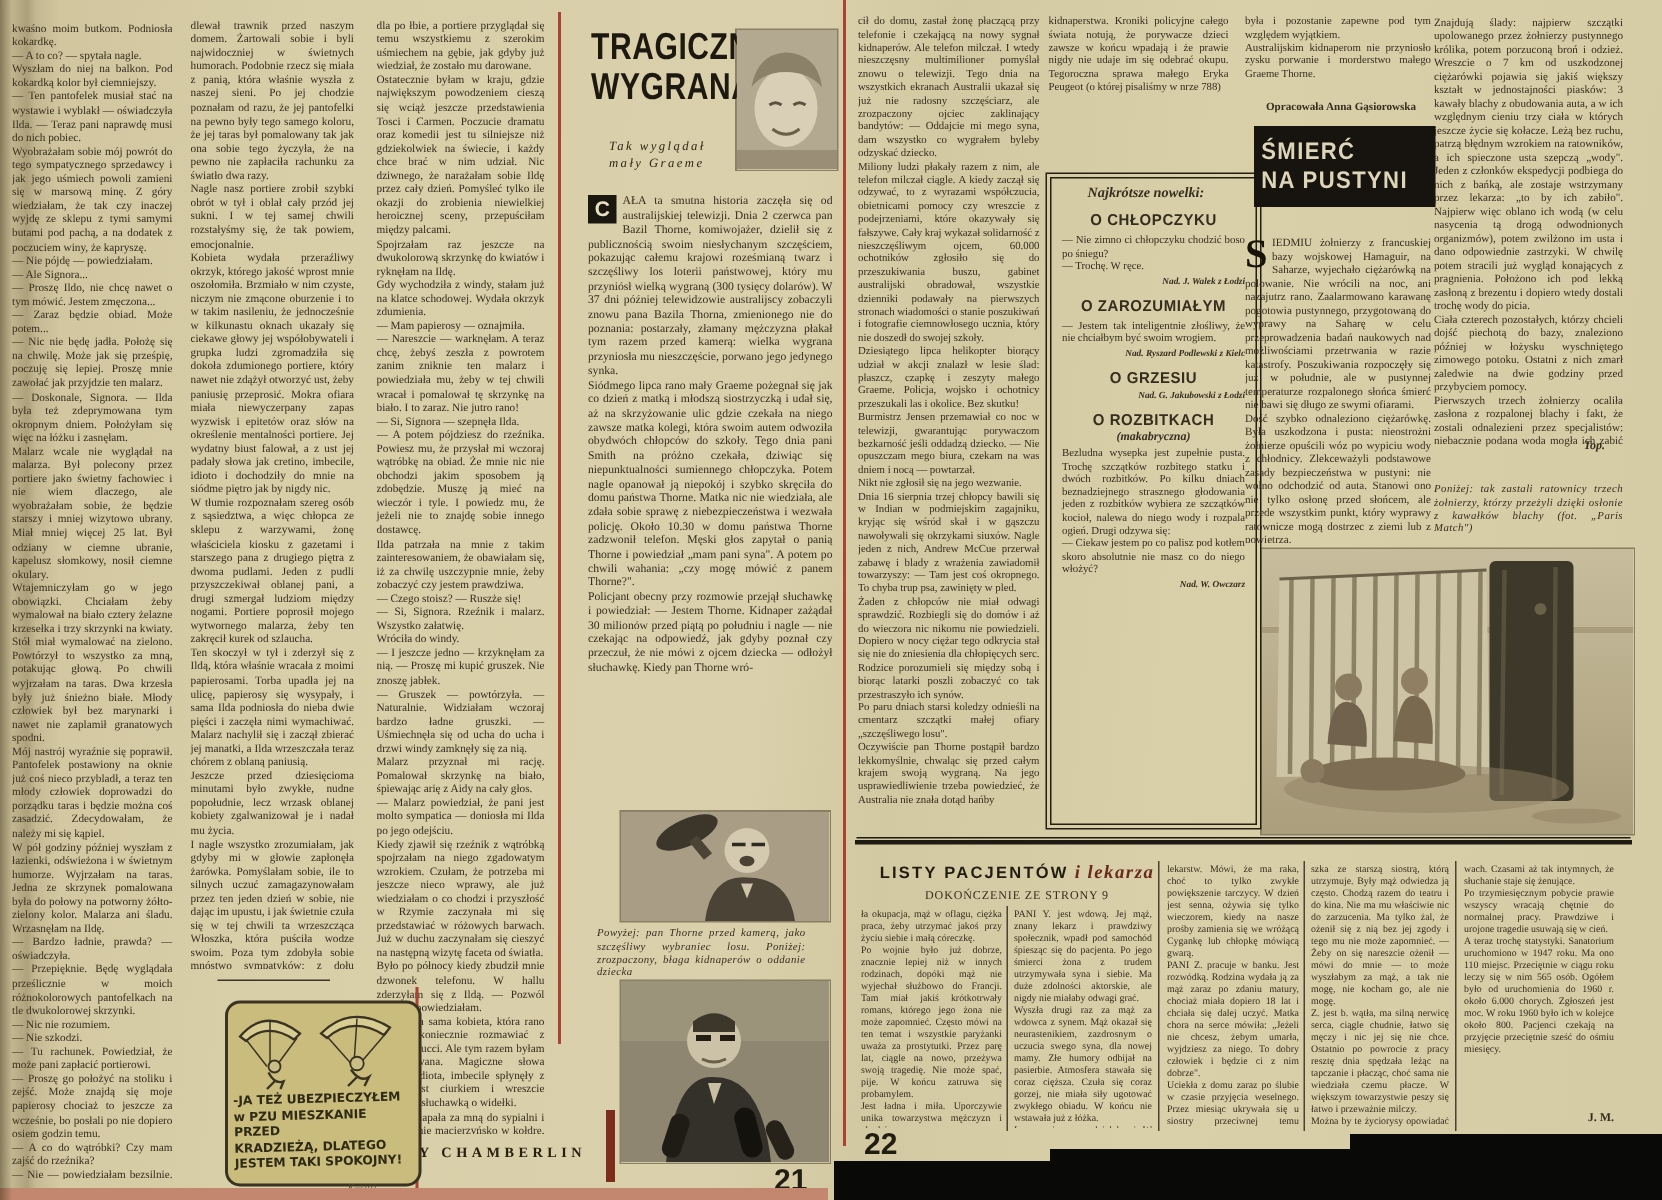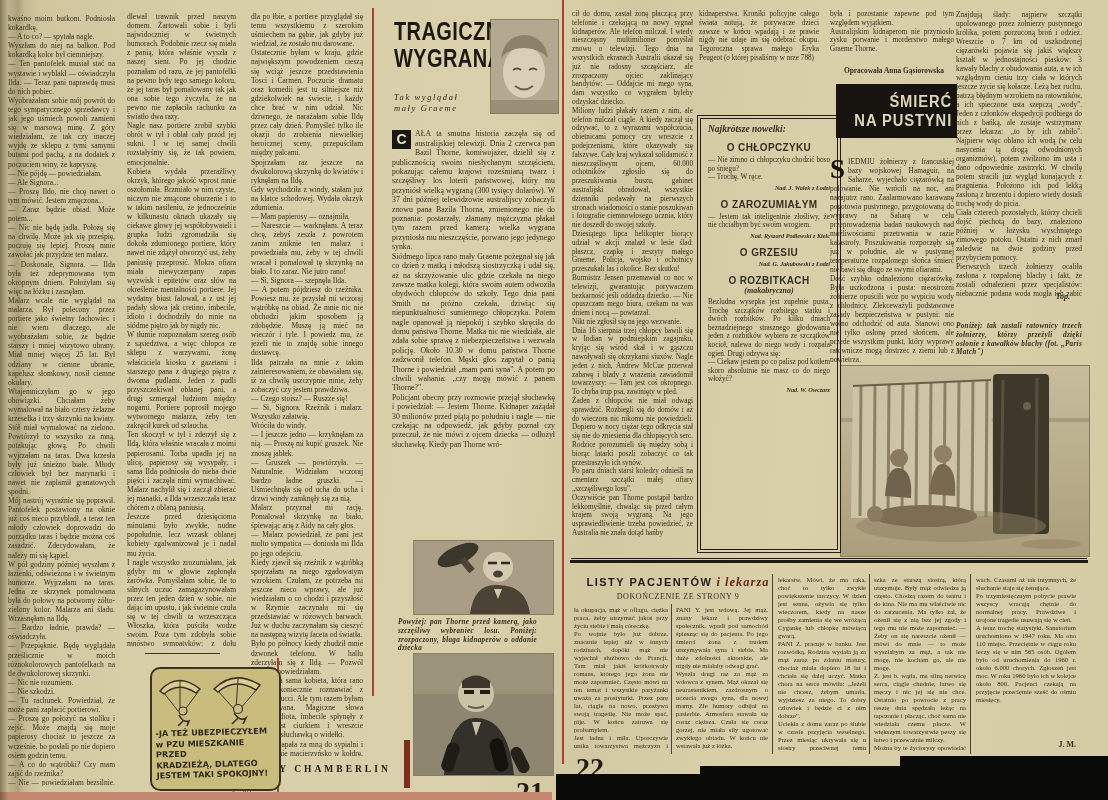--- a/index.html
+++ b/index.html
@@ -12,42 +12,42 @@
         background:linear-gradient(90deg,rgba(80,64,34,0),rgba(80,64,34,.28) 45%,rgba(80,64,34,.10) 60%,rgba(80,64,34,0));}
   .col{position:absolute;font-size:7.5px;line-height:9.1px;text-align:justify;
        white-space:pre-line;overflow:hidden;}
   .tiny{font-size:6.6px;line-height:8px;}
   .vrule-red{position:absolute;width:2px;background:#a84434;}
   .vrule-thin{position:absolute;width:1px;background:#4a4331;}
   .headline{position:absolute;font-family:"Liberation Sans","DejaVu Sans",sans-serif;
        font-weight:bold;color:#1d1810;transform:scaleX(.8);transform-origin:left top;
        font-size:25px;line-height:27px;letter-spacing:.5px;white-space:pre-line;}
   .kicker{position:absolute;font-style:italic;font-size:8.5px;line-height:11px;
-       letter-spacing:1.6px;white-space:pre-line;color:#2e2817;}
+       letter-spacing:1.6px;white-space:pre-line;color:#2e2817;margin-left:12px;}
   .dropcap-box{float:left;width:19px;height:19px;background:#1a1610;color:#e9e1c2;
        font-family:"Liberation Sans",sans-serif;font-weight:bold;font-size:14px;
        line-height:19px;text-align:center;margin:1px 4px 0 0;}
   .dropcap-big{float:left;font-size:27px;line-height:24px;font-weight:bold;
        margin:0 3px 0 0;color:#171307;}
   .caption{position:absolute;font-style:italic;font-size:7.2px;line-height:8.8px;
-       text-align:justify;letter-spacing:.3px;overflow:hidden;font-weight:bold;}
+       text-align:justify;letter-spacing:.3px;overflow:hidden;}
   .photo{position:absolute;overflow:hidden;box-shadow:0 0 0 1px rgba(40,32,16,.45);}
-  .blackbox{position:absolute;background:#171410;color:#ddd5b8;text-align:right;
+  .blackbox{position:absolute;background:#171410;color:#ddd5b8;text-align:left;
        font-family:"Liberation Sans",sans-serif;font-weight:bold;display:flex;
        flex-direction:column;justify-content:center;}
   .blackbox .l{font-size:16px;line-height:19px;letter-spacing:1px;transform:scaleX(.92);}
   .credit-line{position:absolute;font-weight:bold;font-size:7.4px;}
-  .pagenum{position:absolute;font-family:Liberation Serif, serif;font-weight:bold;
-       font-size:28px;color:#221d12;}
+  .pagenum{position:absolute;font-family:Liberation Sans, sans-serif;font-weight:bold;
+       font-size:20px;color:#221d12;}
   .author{position:absolute;font-weight:bold;font-size:9.5px;letter-spacing:3px;
        color:#26200f;white-space:nowrap;}
   
   .nowelki{position:absolute;left:697px;top:115px;width:122px;height:420px;
        border:4px double #241f12;padding:5px 7px;overflow:hidden;}
-  .nowelki .head{font-style:italic;font-weight:bold;font-size:9.5px;margin-bottom:2px;}
+  .nowelki .head{font-style:italic;font-weight:bold;font-size:9.5px;margin-bottom:2px;margin-left:17px;}
   .nw-title{font-family:"Liberation Sans",sans-serif;font-weight:bold;font-size:10.5px;
        text-align:center;margin-top:7px;letter-spacing:.4px;transform:scaleX(.95);}
   .nw-sub{font-weight:bold;font-style:italic;font-size:8px;text-align:center;}
   .nw-body{font-size:7.2px;line-height:8.6px;text-align:justify;white-space:pre-line;margin-top:3px;}
   .nw-credit{font-weight:bold;font-style:italic;font-size:6.2px;text-align:right;margin-top:2px;}
   
   .listy-rule{position:absolute;left:570px;top:560px;width:518px;height:3px;
        background:#1d1913;box-shadow:0 -3px 0 -1px #1d1913;}
   .listy-head{position:absolute;left:576px;top:572px;width:204px;text-align:center;}
   .listy-head .t{font-family:"Liberation Sans",sans-serif;font-weight:bold;

